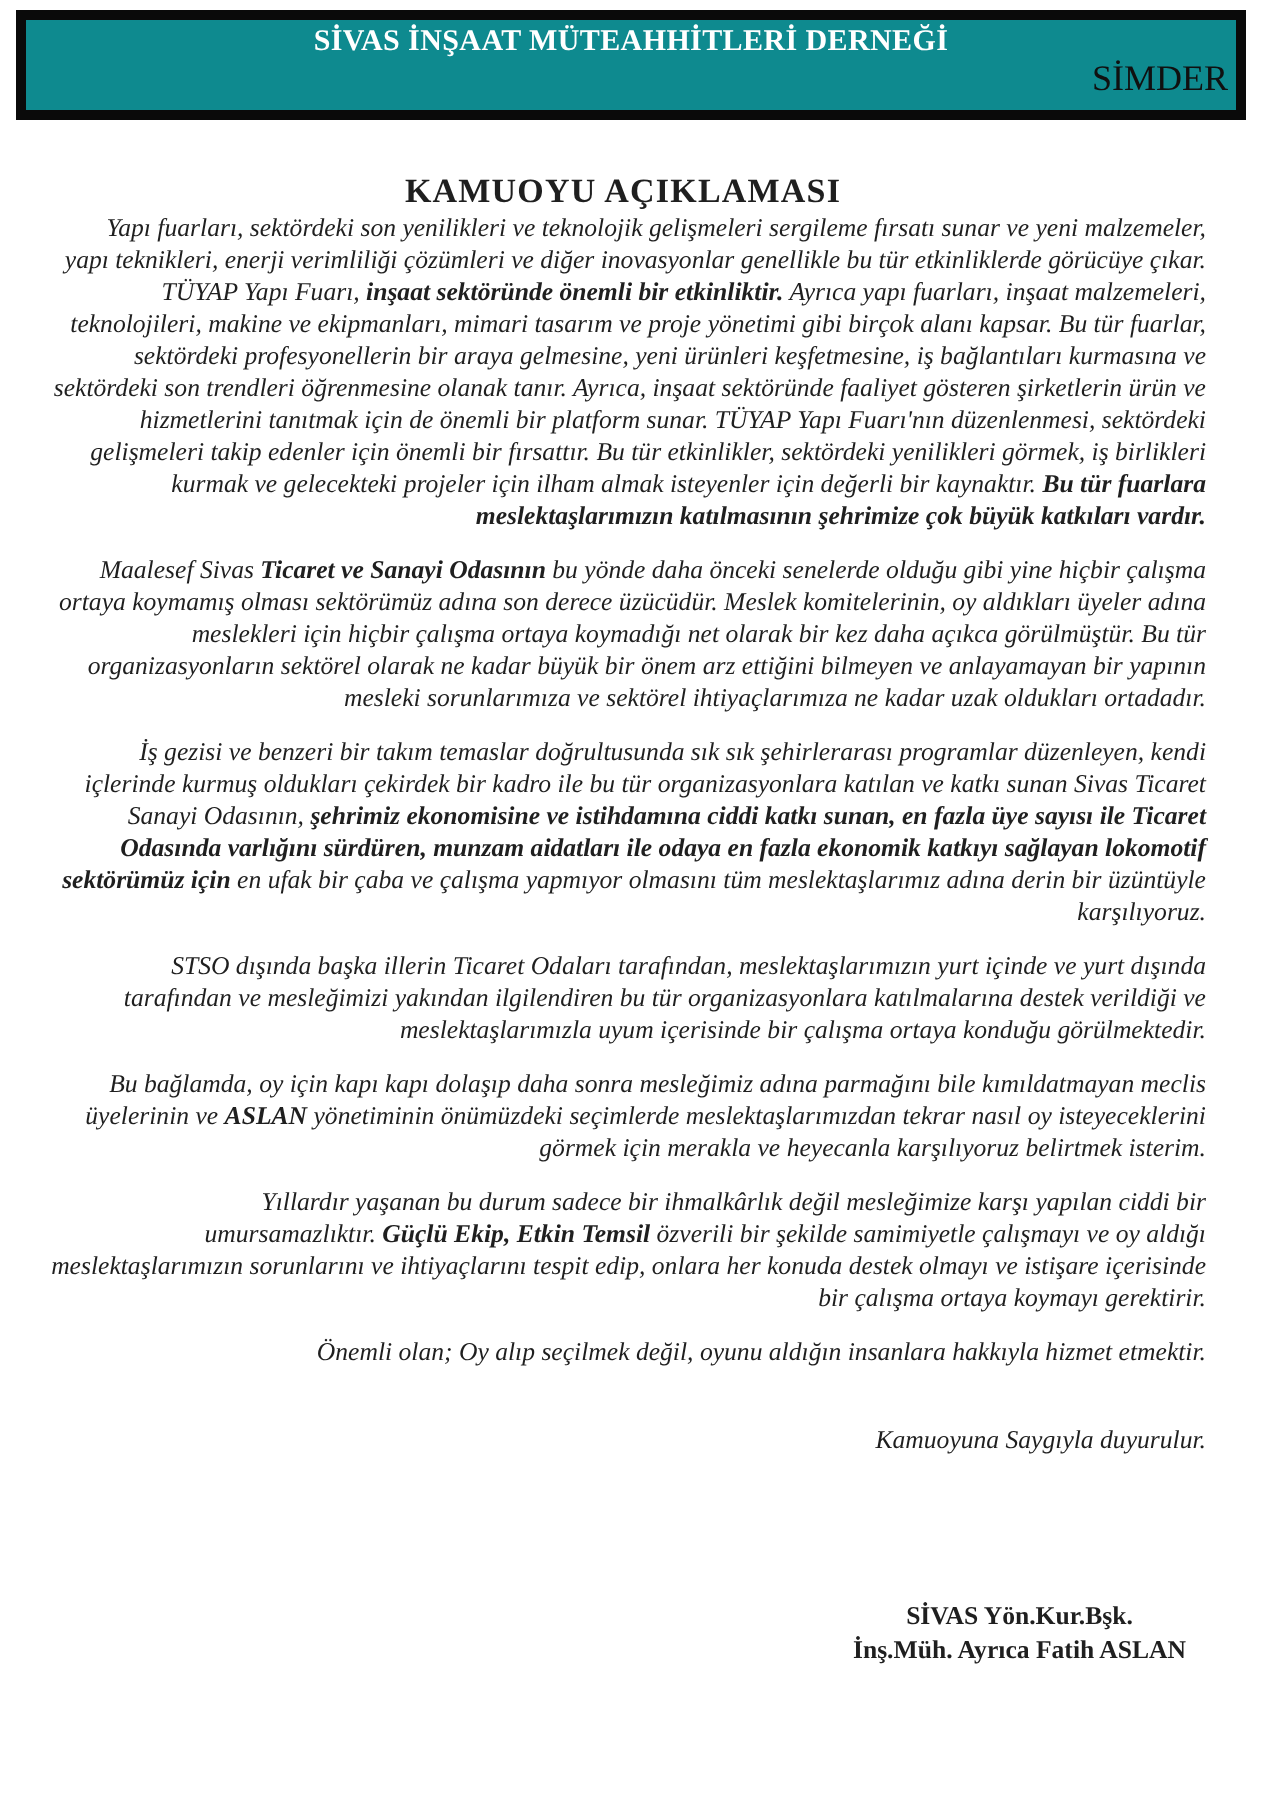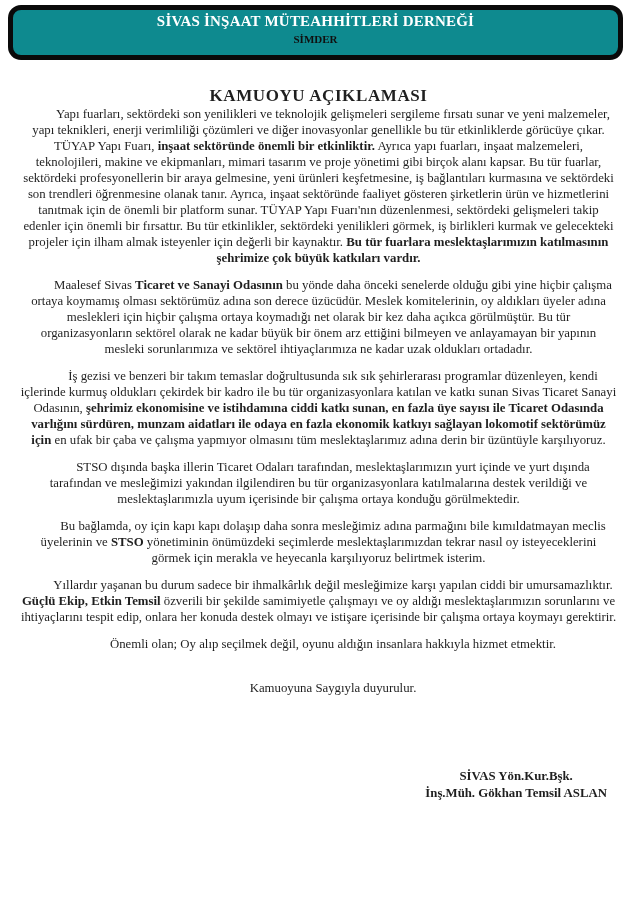--- a/index.html
+++ b/index.html
@@ -22,44 +22,46 @@
   }
   .band-line1 {
     color: #ffffff;
     font-weight: bold;
     font-size: 15px;
     line-height: 19px;
     letter-spacing: 0.2px;
   }
   .band-line2 {
     color: #101010;
-    font-weight: bold;
-    font-size: 11px;
+    font-weight: normal;
+    font-size: 18px;
     line-height: 17px;
+    text-align: right;
   }
   
   .title {
     margin: 26px 0 0 0;
     text-align: center;
     font-size: 17px;
     font-weight: bold;
     letter-spacing: 0.6px;
     line-height: 20px;
   }
   
   .doc {
     margin-top: 16px;
-    padding: 0 14px 0 20px;
+    padding: 0 28px 0 20px;
   }
   .doc p {
     margin: 0 0 11px 0;
     font-size: 12.8px;
     line-height: 16px;
     text-indent: 29px;
-    text-align: center;
+    text-align: right;
+    font-style: italic;
   }
   .doc p.space-before { margin-top: 28px; }
   .b { font-weight: bold; }
   
   .sig-wrap {
     margin-top: 58px;
     padding-right: 10px;
     display: flex;
     justify-content: flex-end;
   }
@@ -74,42 +76,42 @@
     font-weight: bold;
     font-size: 12.8px;
     line-height: 16.5px;
   }
 </style>
 </head>
 <body>
 
 <div class="page" style="color: rgb(31, 31, 31); background: rgb(255, 255, 255);">
 
-  <header class="band" style="background: rgb(14, 138, 143); border-color: rgb(10, 10, 10); border-radius: 13px;">
+  <header class="band" style="background: rgb(14, 138, 143); border-color: rgb(10, 10, 10);">
     <div class="band-line1" style="color: rgb(255, 255, 255);">SİVAS İNŞAAT MÜTEAHHİTLERİ DERNEĞİ</div>
     <div class="band-line2" style="color: rgb(16, 16, 16);">SİMDER</div>
   </header>
 
   <main class="doc">
     <h1 class="title">KAMUOYU AÇIKLAMASI</h1>
 
     <div id="paragraphs">
         <p><span>Yapı fuarları, sektördeki son yenilikleri ve teknolojik gelişmeleri sergileme fırsatı sunar ve yeni malzemeler, yapı teknikleri, enerji verimliliği çözümleri ve diğer inovasyonlar genellikle bu tür etkinliklerde görücüye çıkar. TÜYAP Yapı Fuarı, </span><span class="b">inşaat sektöründe önemli bir etkinliktir.</span><span> Ayrıca yapı fuarları, inşaat malzemeleri, teknolojileri, makine ve ekipmanları, mimari tasarım ve proje yönetimi gibi birçok alanı kapsar. Bu tür fuarlar, sektördeki profesyonellerin bir araya gelmesine, yeni ürünleri keşfetmesine, iş bağlantıları kurmasına ve sektördeki son trendleri öğrenmesine olanak tanır. Ayrıca, inşaat sektöründe faaliyet gösteren şirketlerin ürün ve hizmetlerini tanıtmak için de önemli bir platform sunar. TÜYAP Yapı Fuarı'nın düzenlenmesi, sektördeki gelişmeleri takip edenler için önemli bir fırsattır. Bu tür etkinlikler, sektördeki yenilikleri görmek, iş birlikleri kurmak ve gelecekteki projeler için ilham almak isteyenler için değerli bir kaynaktır. </span><span class="b">Bu tür fuarlara meslektaşlarımızın katılmasının şehrimize çok büyük katkıları vardır.</span></p>
         <p><span>Maalesef Sivas </span><span class="b">Ticaret ve Sanayi Odasının</span><span> bu yönde daha önceki senelerde olduğu gibi yine hiçbir çalışma ortaya koymamış olması sektörümüz adına son derece üzücüdür. Meslek komitelerinin, oy aldıkları üyeler adına meslekleri için hiçbir çalışma ortaya koymadığı net olarak bir kez daha açıkca görülmüştür. Bu tür organizasyonların sektörel olarak ne kadar büyük bir önem arz ettiğini bilmeyen ve anlayamayan bir yapının mesleki sorunlarımıza ve sektörel ihtiyaçlarımıza ne kadar uzak oldukları ortadadır.</span></p>
         <p><span>İş gezisi ve benzeri bir takım temaslar doğrultusunda sık sık şehirlerarası programlar düzenleyen, kendi içlerinde kurmuş oldukları çekirdek bir kadro ile bu tür organizasyonlara katılan ve katkı sunan Sivas Ticaret Sanayi Odasının, </span><span class="b">şehrimiz ekonomisine ve istihdamına ciddi katkı sunan, en fazla üye sayısı ile Ticaret Odasında varlığını sürdüren, munzam aidatları ile odaya en fazla ekonomik katkıyı sağlayan lokomotif sektörümüz için</span><span> en ufak bir çaba ve çalışma yapmıyor olmasını tüm meslektaşlarımız adına derin bir üzüntüyle karşılıyoruz.</span></p>
         <p><span>STSO dışında başka illerin Ticaret Odaları tarafından, meslektaşlarımızın yurt içinde ve yurt dışında tarafından ve mesleğimizi yakından ilgilendiren bu tür organizasyonlara katılmalarına destek verildiği ve meslektaşlarımızla uyum içerisinde bir çalışma ortaya konduğu görülmektedir.</span></p>
-        <p><span>Bu bağlamda, oy için kapı kapı dolaşıp daha sonra mesleğimiz adına parmağını bile kımıldatmayan meclis üyelerinin ve </span><span class="b">STSO</span><span> yönetiminin önümüzdeki seçimlerde meslektaşlarımızdan tekrar nasıl oy isteyeceklerini görmek için merakla ve heyecanla karşılıyoruz belirtmek isterim.</span></p>
+        <p><span>Bu bağlamda, oy için kapı kapı dolaşıp daha sonra mesleğimiz adına parmağını bile kımıldatmayan meclis üyelerinin ve </span><span class="b">ASLAN</span><span> yönetiminin önümüzdeki seçimlerde meslektaşlarımızdan tekrar nasıl oy isteyeceklerini görmek için merakla ve heyecanla karşılıyoruz belirtmek isterim.</span></p>
         <p><span>Yıllardır yaşanan bu durum sadece bir ihmalkârlık değil mesleğimize karşı yapılan ciddi bir umursamazlıktır. </span><span class="b">Güçlü Ekip, Etkin Temsil</span><span> özverili bir şekilde samimiyetle çalışmayı ve oy aldığı meslektaşlarımızın sorunlarını ve ihtiyaçlarını tespit edip, onlara her konuda destek olmayı ve istişare içerisinde bir çalışma ortaya koymayı gerektirir.</span></p>
         <p><span>Önemli olan; Oy alıp seçilmek değil, oyunu aldığın insanlara hakkıyla hizmet etmektir.</span></p>
         <p class="space-before"><span>Kamuoyuna Saygıyla duyurulur.</span></p>
       </div>
 
     <div class="sig-wrap">
       <div class="sig">
         <div class="sig-officer">
           <div>SİVAS Yön.Kur.Bşk.</div>
-          <div>İnş.Müh. Gökhan Temsil ASLAN</div>
+          <div>İnş.Müh. Ayrıca Fatih ASLAN</div>
         </div>
       </div>
     </div>
   </main>
 
 </div>
 
 </body></html>

